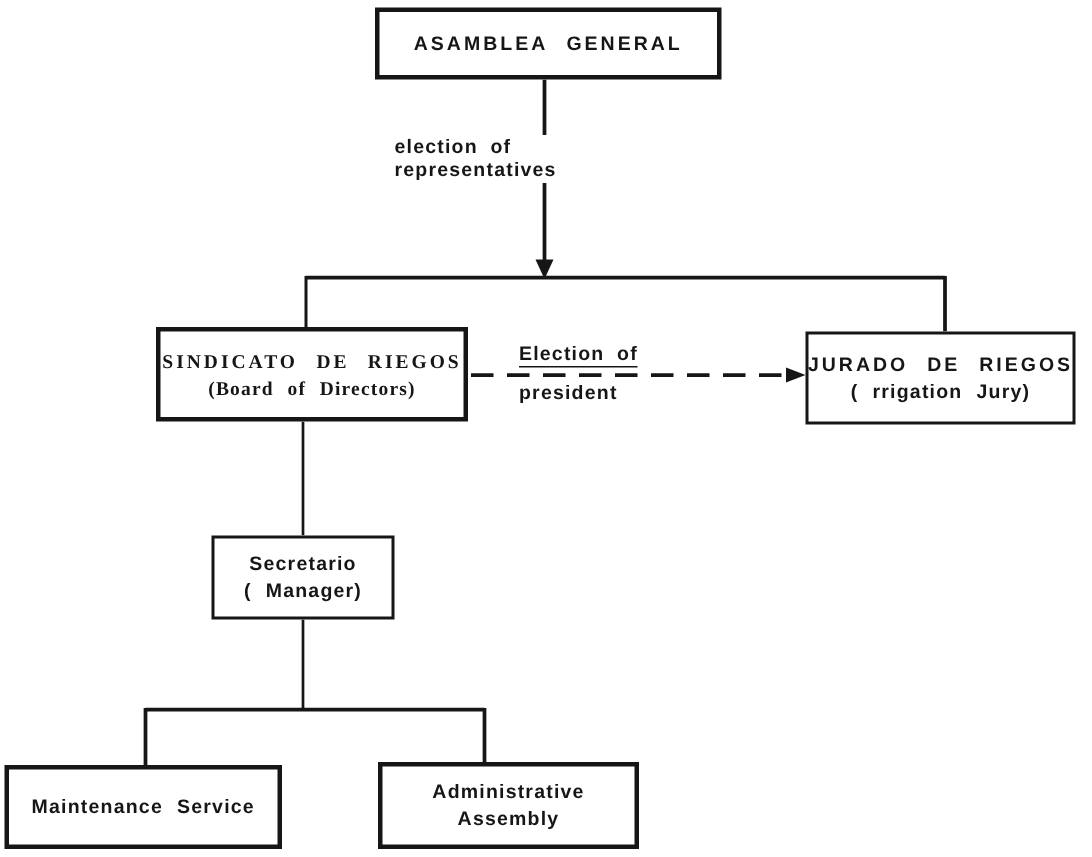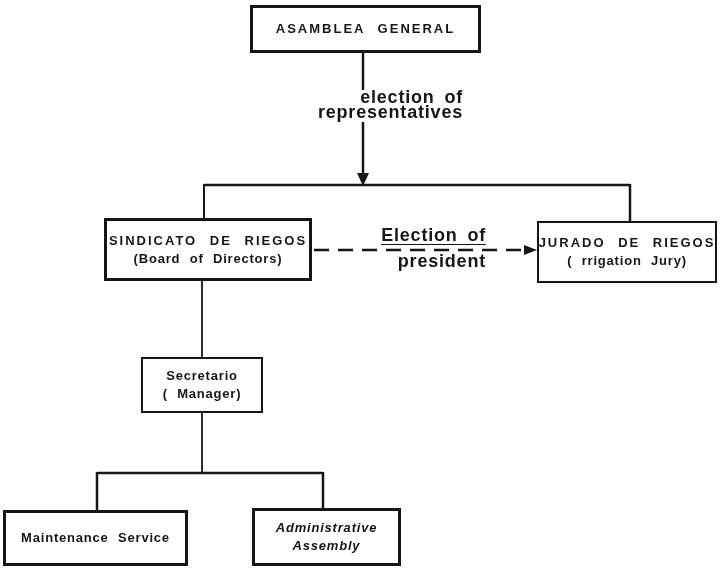--- a/index.html
+++ b/index.html
@@ -36,31 +36,31 @@
     letter-spacing: 2px;
     word-spacing: 7px;
     white-space: nowrap;
   }
   .node .sub {
     letter-spacing: 0.8px;
     word-spacing: 5px;
     white-space: nowrap;
   }
   .node-asamblea       { left: 250px; top: 5px;   width: 231px; height: 48px; }
-  .node-sindicato      { left: 104px; top: 218px; width: 208px; height: 63px; }
+  .node-sindicato      { left: 104px; top: 218px; width: 208px; height: 63px; font-family: Liberation Serif, serif; }
   .node-jurado         { left: 537px; top: 221px; width: 180px; height: 62px; border-width: 2.5px; }
   .node-secretario     { left: 141px; top: 357px; width: 122px; height: 56px; border-width: 2.5px; }
   .node-operation      { left: 3px;   top: 510px; width: 185px; height: 56px; }
-  .node-administrative { left: 252px; top: 508px; width: 149px; height: 58px; font-style: italic; }
+  .node-administrative { left: 252px; top: 508px; width: 174px; height: 58px; }
 
   .edge-label {
     position: absolute;
     background: #ffffff;
-    text-align: right;
-    font-size: 18px;
+    text-align: left;
+    font-size: 13px;
     font-weight: bold;
     letter-spacing: 0.8px;
     word-spacing: 4px;
     line-height: 15px;
   }
   .lbl-representatives { left: 263px; top: 90px; width: 200px; }
   .lbl-election-of     { left: 346px; top: 228px; width: 140px; }
   .lbl-election-of .u  { display: inline-block; border-bottom: 1.5px solid #161616; padding-bottom: 1px; }
   .lbl-president       { left: 346px; top: 254px; width: 140px; }
 </style>

